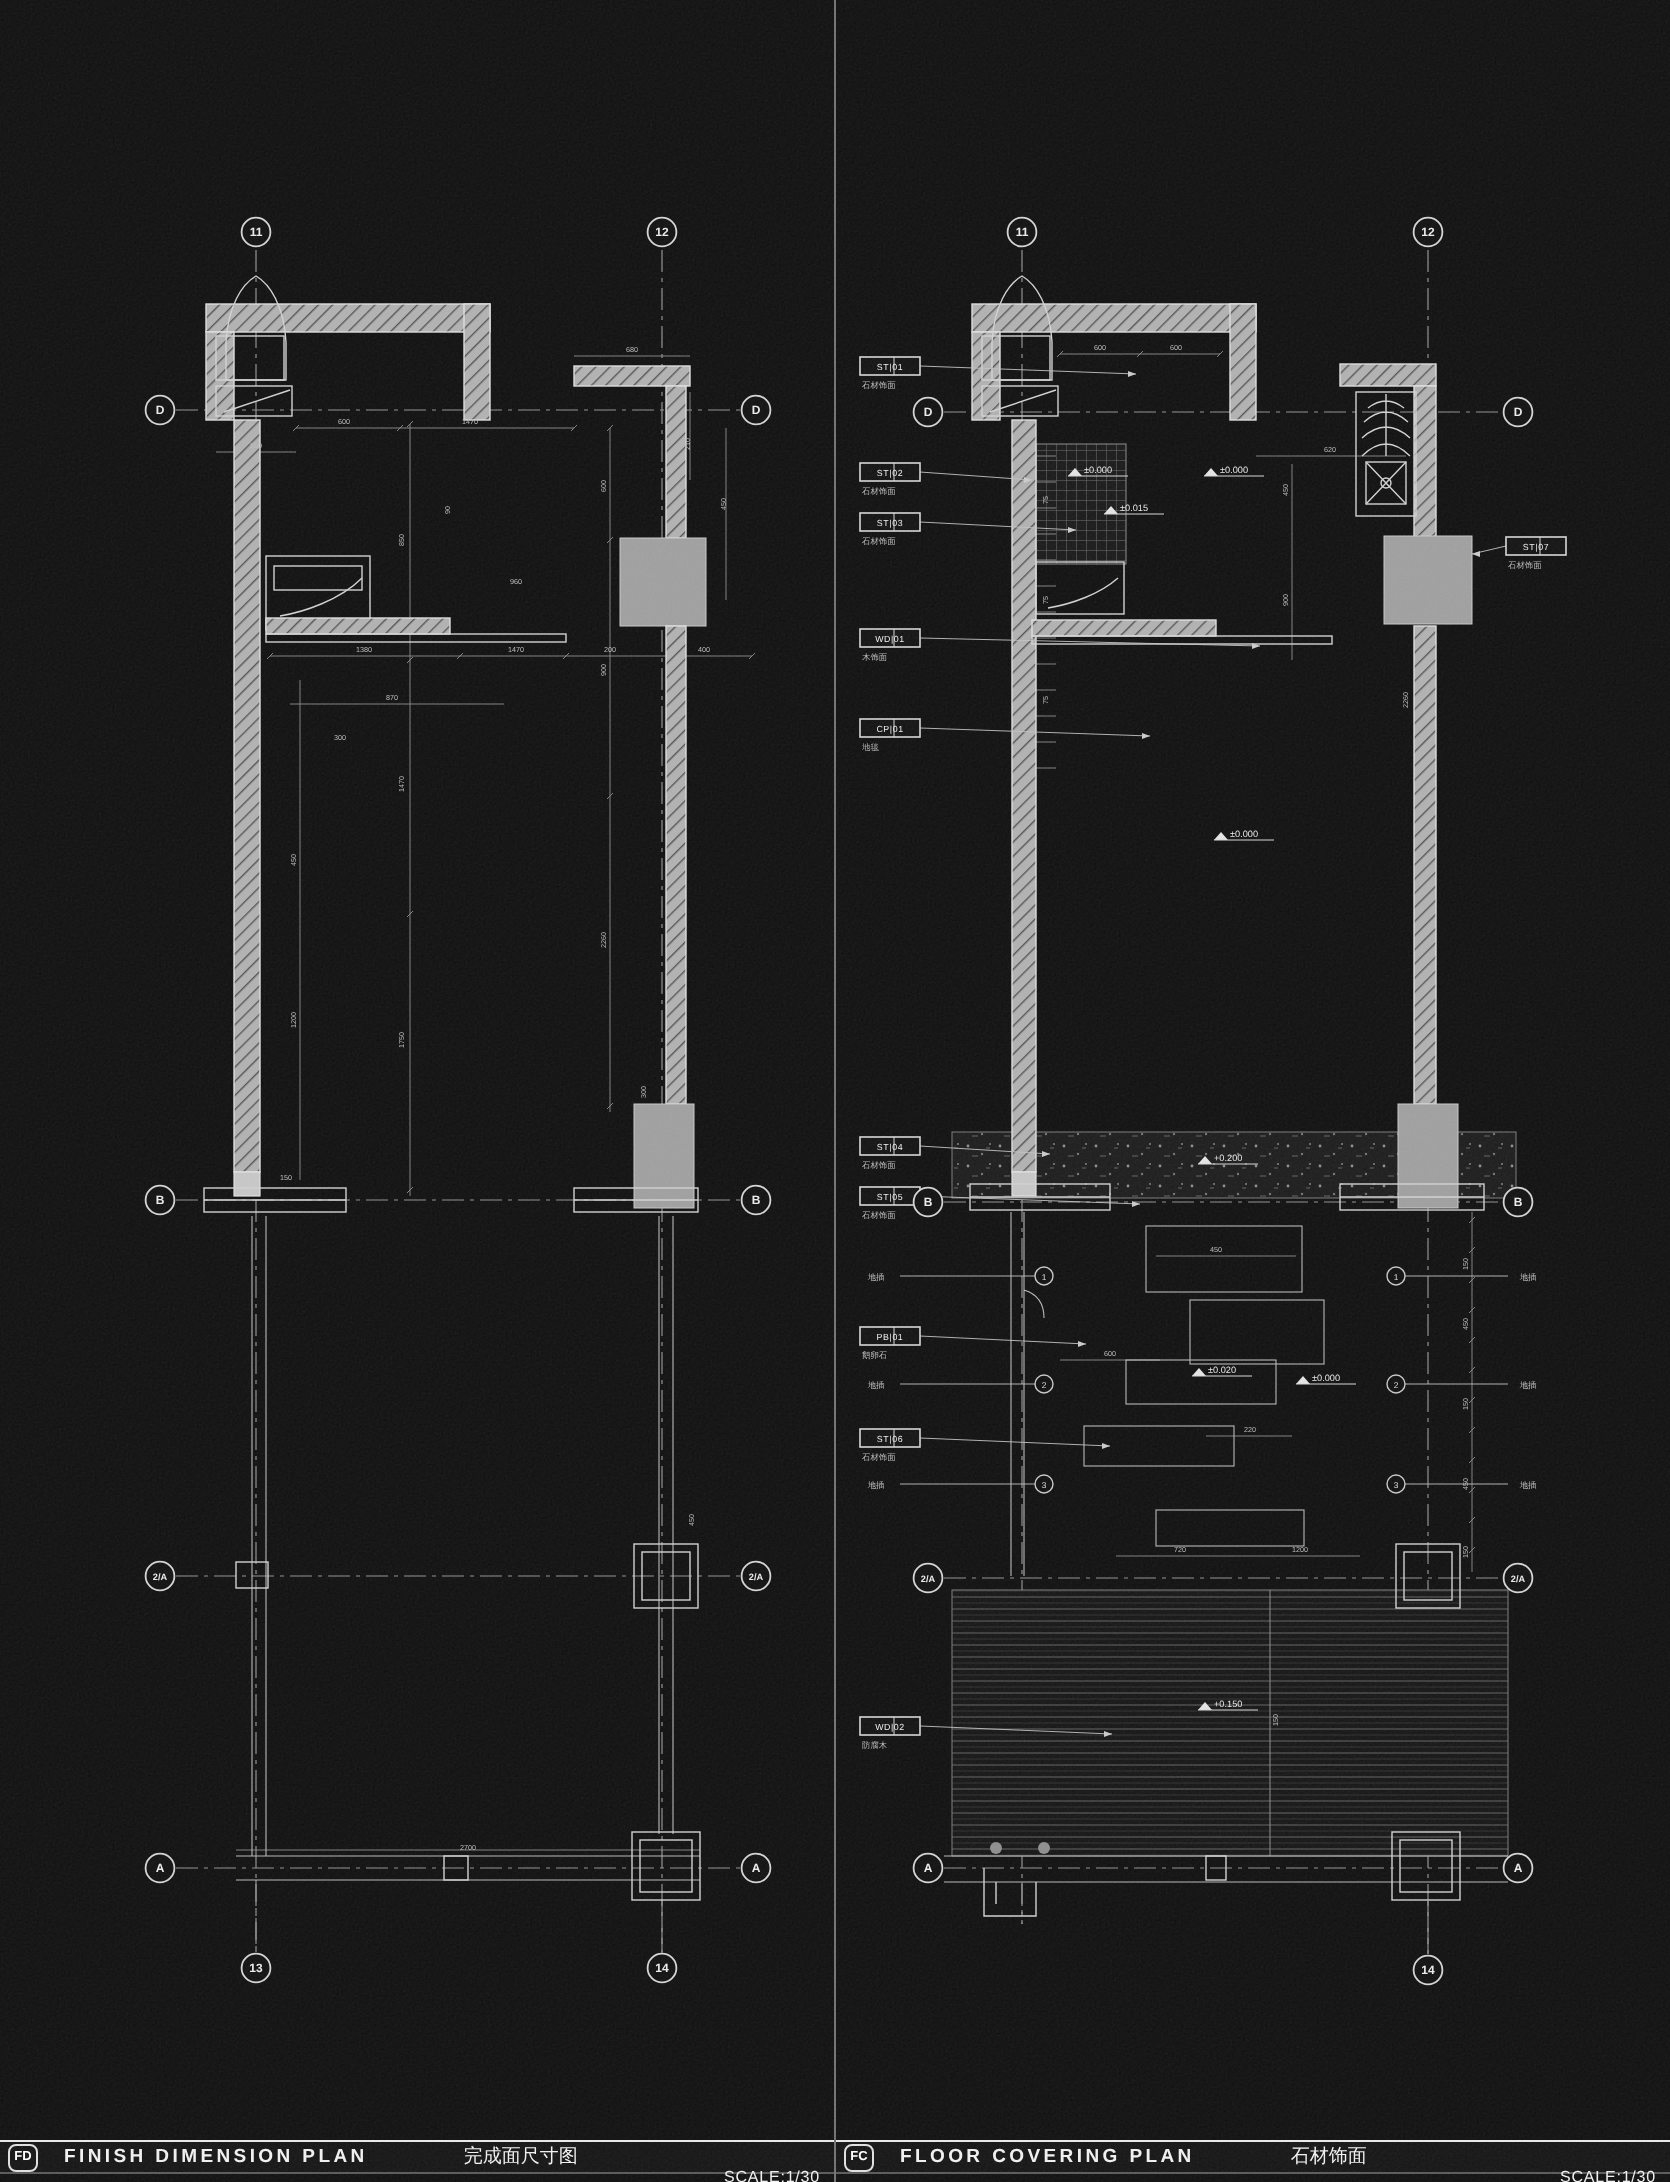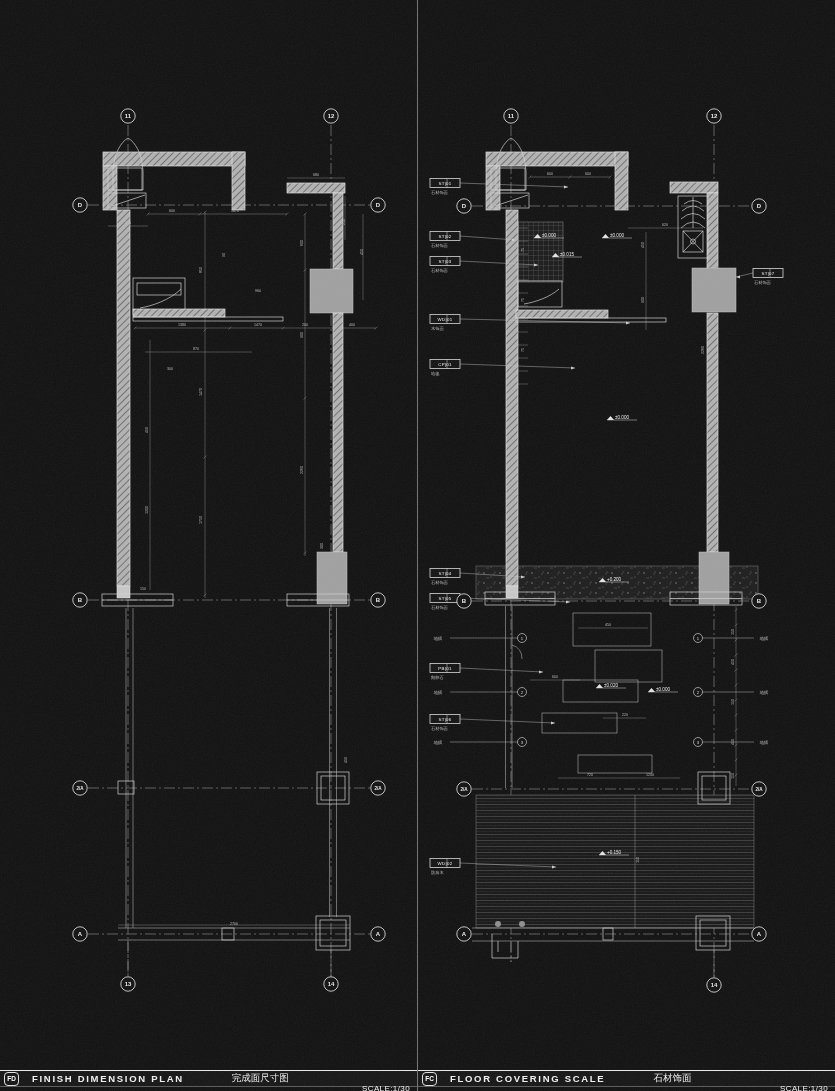--- a/index.html
+++ b/index.html
@@ -439,21 +439,21 @@
           <text x="46" y="936" class="bubt" font-size="6">A</text>
           <circle cx="341" cy="934" r="7.2" class="bub"></circle>
           <text x="341" y="936" class="bubt" font-size="6">A</text>
           <circle cx="296" cy="985" r="7.2" class="bub"></circle>
           <text x="296" y="987" class="bubt" font-size="6">14</text>
         </g>
     </svg>
 
     <div class="titlebar">
       <span class="badge">FC</span>
-      <span class="ttl">FLOOR COVERING SCALE</span>
+      <span class="ttl">FLOOR COVERING PLAN</span>
       <span class="ttl-cn">石材饰面</span>
       <span class="scalebox">SCALE:1/30</span>
     </div>
   </div>
 
   <svg class="noise" width="835" height="1091">
     <filter id="nz">
         <feTurbulence type="fractalNoise" baseFrequency="0.9" numOctaves="2" stitchTiles="stitch"></feTurbulence>
       <feColorMatrix type="matrix" values="0 0 0 0 1  0 0 0 0 1  0 0 0 0 1  0.4 0.4 0.4 0 0"></feColorMatrix>
       </filter>

